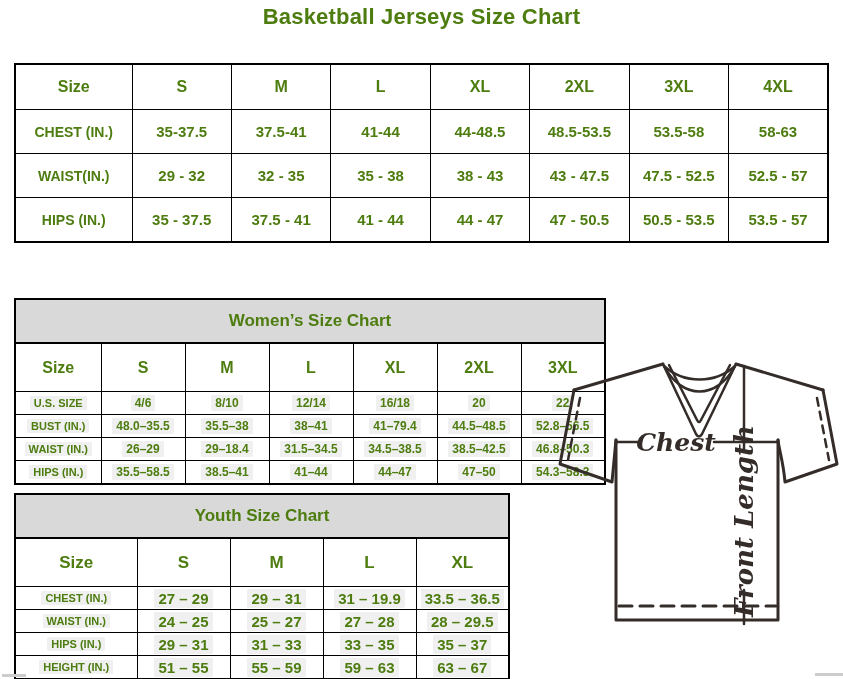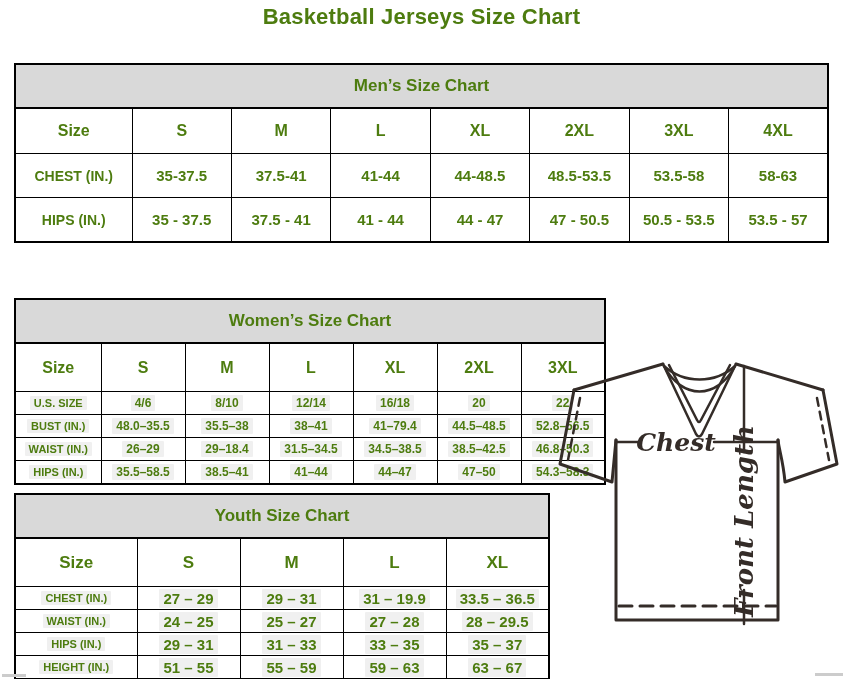--- a/index.html
+++ b/index.html
@@ -23,21 +23,21 @@
   #mens td.datarow{height:41px;font-size:15px;}
   #mens td.rowlabel{font-size:14px;}
 
   
   #womens{left:14px;top:298px;width:592px;}
   #womens td.szrow{height:45px;font-size:16px;}
   #womens td.datarow{height:20px;font-size:12px;}
   #womens td.rowlabel{font-size:11px;}
 
   
-  #youth{left:14px;top:493px;width:536px;}
+  #youth{left:14px;top:493px;width:496px;}
   #youth td.szrow{height:45px;font-size:17px;}
   #youth td.datarow{height:20px;font-size:15px;}
   #youth td.rowlabel{font-size:11px;}
 
   .hl{background:#f0f0f0;padding:1px 4px;border-radius:1px;}
 
   
   #jersey{position:absolute;left:556px;top:352px;width:285px;height:285px;}
   .measure-text{font-family:"DejaVu Serif",serif;font-style:italic;
                 font-weight:bold;fill:#342c28;}
@@ -59,23 +59,20 @@
       <col style="width:117px">
         <col>
         <col>
         <col>
         <col>
         <col>
         <col>
         <col>
     </colgroup>
     <tbody>
-        <tr>
-          <th class="band" colspan="8">Men’s Size Chart</th>
-        </tr>
     <tr>
       <td class="szrow">Size</td>
       <td class="szrow">S</td>
       <td class="szrow">M</td>
       <td class="szrow">L</td>
       <td class="szrow">XL</td>
       <td class="szrow">2XL</td>
       <td class="szrow">3XL</td>
       <td class="szrow">4XL</td>
     </tr>
@@ -83,20 +80,30 @@
       <td class="datarow rowlabel">CHEST (IN.)</td>
       <td class="datarow">35-37.5</td>
       <td class="datarow">37.5-41</td>
       <td class="datarow">41-44</td>
       <td class="datarow">44-48.5</td>
       <td class="datarow">48.5-53.5</td>
       <td class="datarow">53.5-58</td>
       <td class="datarow">58-63</td>
     </tr>
     <tr>
+      <td class="datarow rowlabel">WAIST(IN.)</td>
+      <td class="datarow">29 - 32</td>
+      <td class="datarow">32 - 35</td>
+      <td class="datarow">35 - 38</td>
+      <td class="datarow">38 - 43</td>
+      <td class="datarow">43 - 47.5</td>
+      <td class="datarow">47.5 - 52.5</td>
+      <td class="datarow">52.5 - 57</td>
+    </tr>
+    <tr>
       <td class="datarow rowlabel">HIPS (IN.)</td>
       <td class="datarow">35 - 37.5</td>
       <td class="datarow">37.5 - 41</td>
       <td class="datarow">41 - 44</td>
       <td class="datarow">44 - 47</td>
       <td class="datarow">47 - 50.5</td>
       <td class="datarow">50.5 - 53.5</td>
       <td class="datarow">53.5 - 57</td>
     </tr>
   </tbody>

